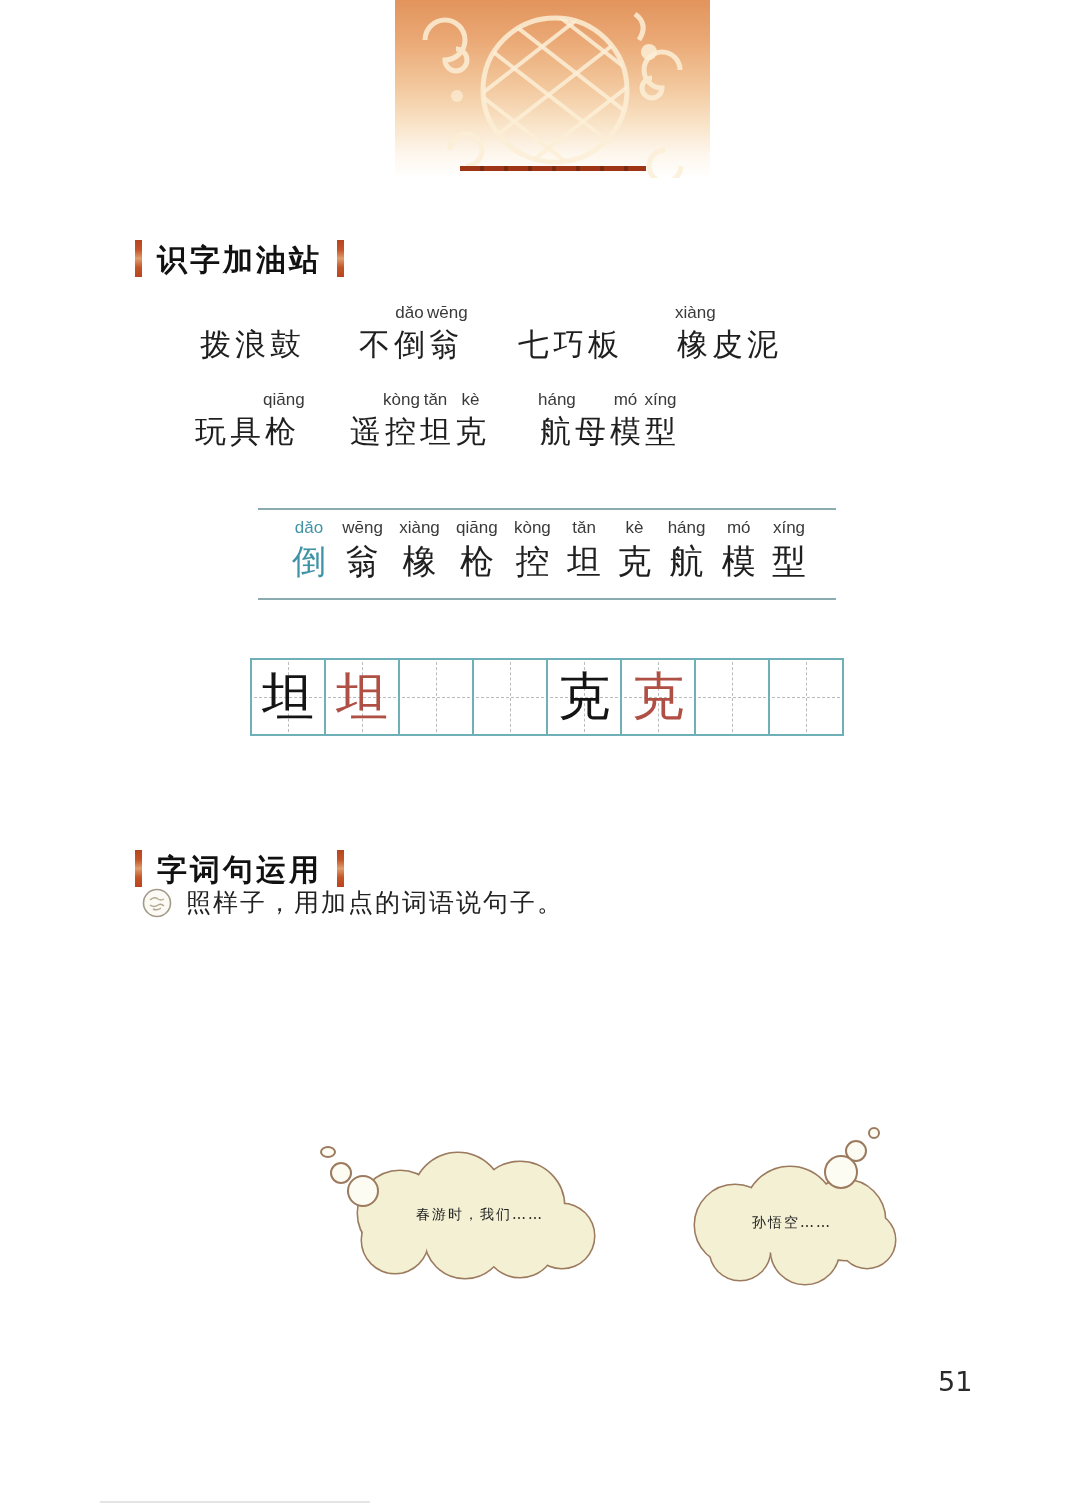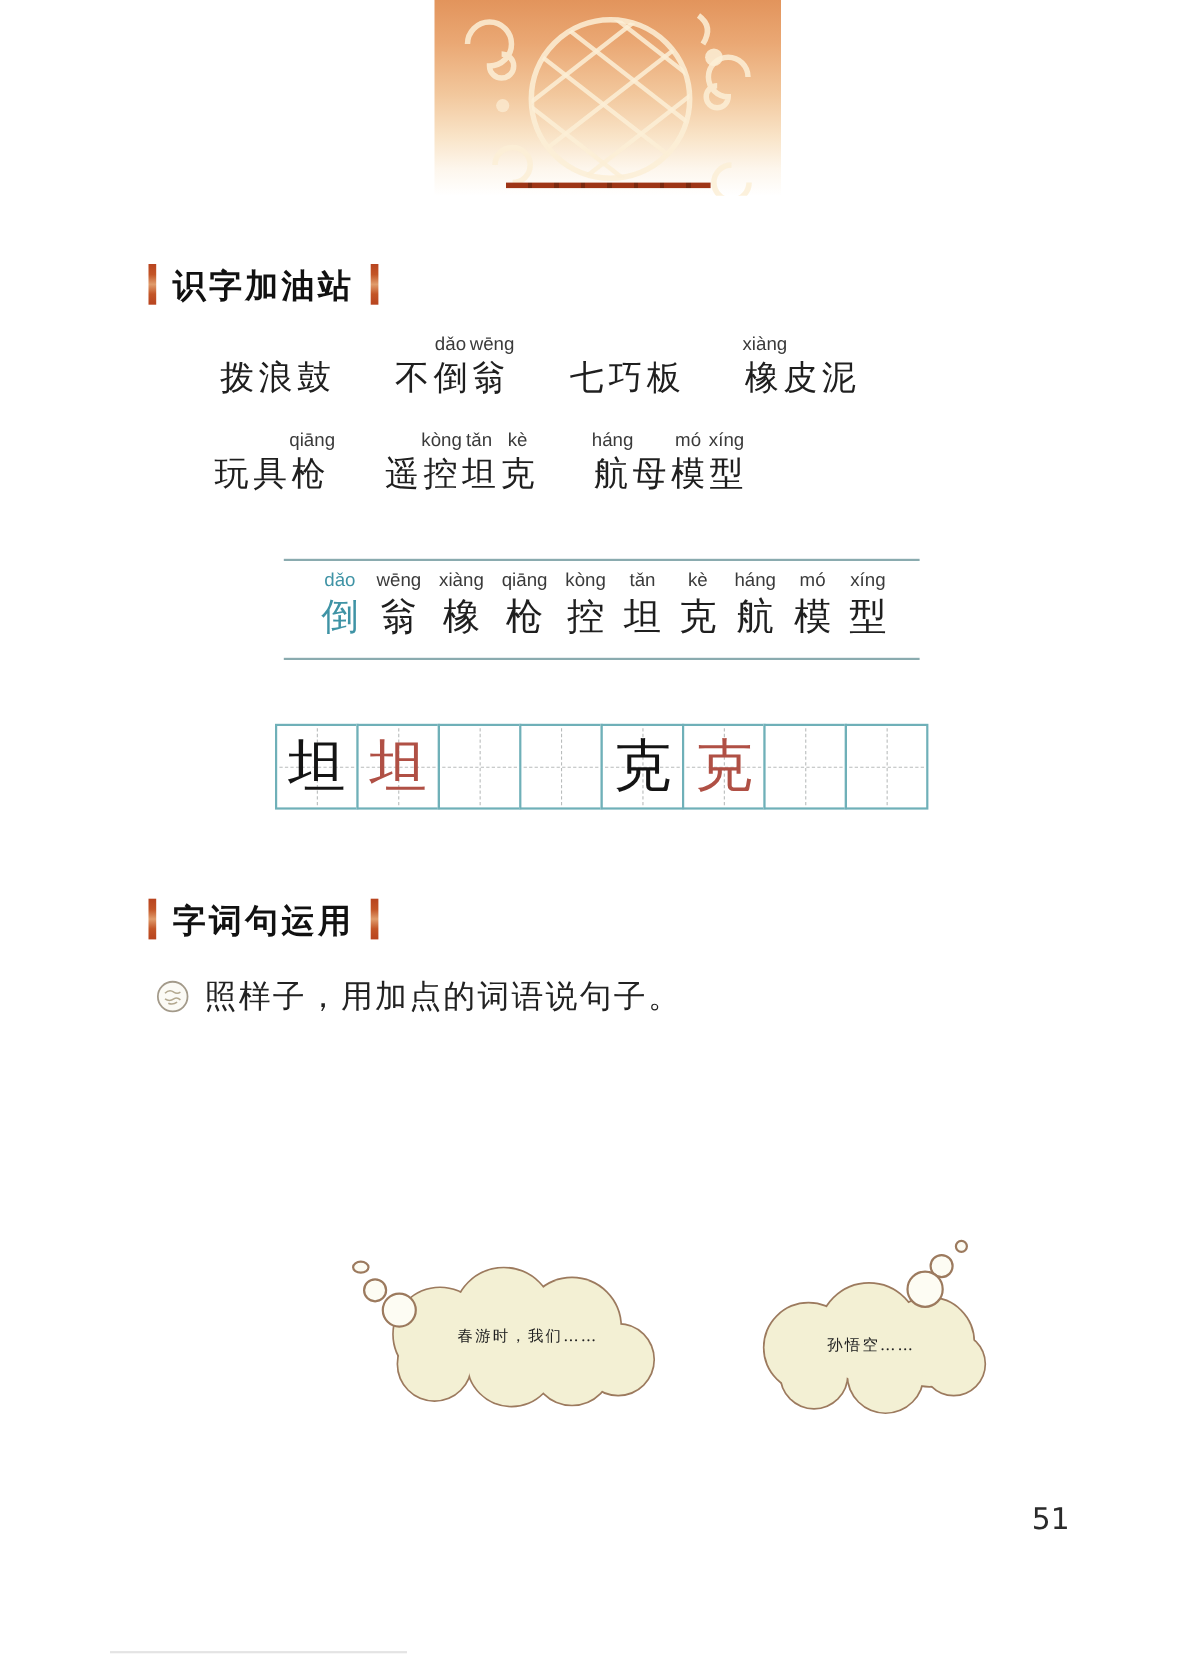--- a/index.html
+++ b/index.html
@@ -21,21 +21,21 @@
   }
   .title-underline {
     position:absolute; left:50%; transform:translateX(-50%); top:166px;
     width:186px; height:5px;
     background:repeating-linear-gradient(90deg,#9e3516 0 20px,#7a2a10 20px 24px);
   }
 
   
   .section-header { position:absolute; display:flex; align-items:flex-start; gap:15px; }
   #sec1 { left:135px; top:240px; }
-  #sec2 { left:135px; top:817px; }
+  #sec2 { left:135px; top:850px; }
   .sec-bar {
     width:7px; height:37px;
     background:linear-gradient(180deg,#b8441f 0%,#c35527 26%,#e09c6c 50%,#c35527 74%,#b8441f 100%);
   }
   .sec-title {
     font-size:30px; font-weight:bold; color:#111; letter-spacing:3px;
     font-family:"DejaVu Sans", sans-serif;
   }
 
   
@@ -71,21 +71,21 @@
   .gcell::after  { content:""; position:absolute; top:2px; bottom:2px; left:50%; border-left:1px dashed #b9bcbc; }
   .gchar {
     position:absolute; inset:0; display:flex; align-items:center; justify-content:center;
     font-size:52px; color:#141414; z-index:1;
   }
   .gchar.red { color:#b05045; }
 
   
   .instruction-row { position:absolute; left:142px; top:886px; display:flex; align-items:center; gap:14px; }
   .inst-icon { width:30px; height:30px; }
-  .instruction-text { font-size:29px; color:#222; letter-spacing:2px; }
+  .instruction-text { font-size:25px; color:#222; letter-spacing:2px; }
 
   .example-paragraph {
     position:absolute; left:185px; top:946px; width:815px;
     font-size:30px; letter-spacing:3px; color:#1d1d1d;
   }
   .pline { height:67px; line-height:56px; white-space:nowrap; }
   .pline.indent { text-indent:63px; }
   .em-dots {
     background-image:radial-gradient(circle,#1a1a1a 2.6px,transparent 3.3px);
     background-size:33px 10px; background-repeat:repeat-x; background-position:1px bottom;

